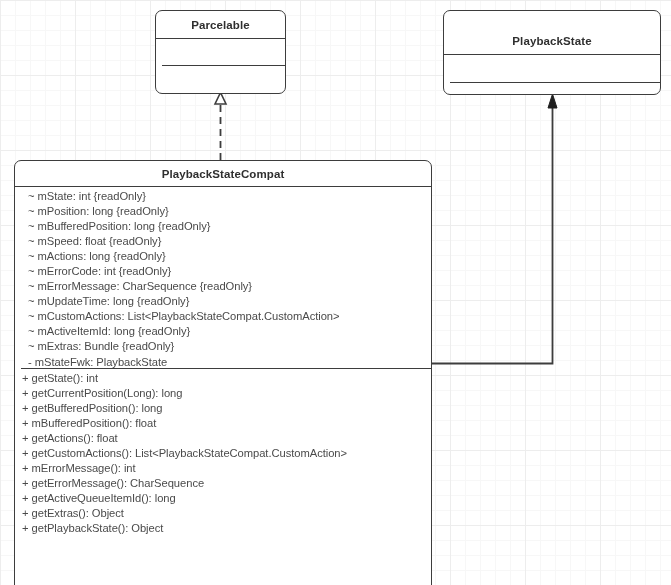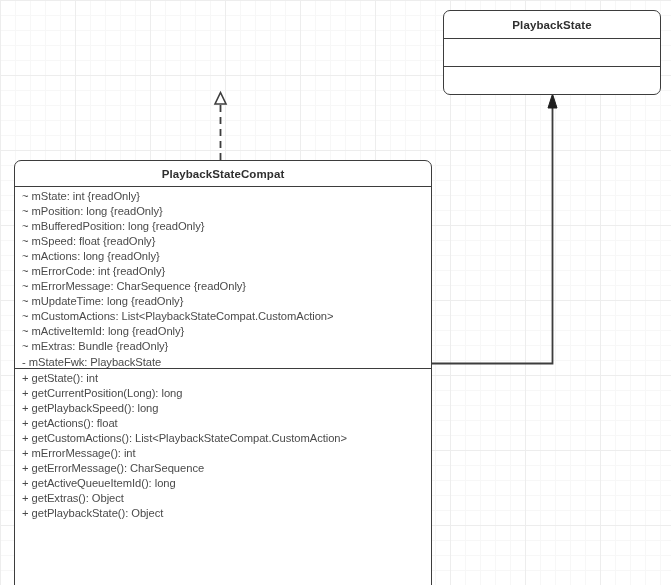--- a/index.html
+++ b/index.html
@@ -60,20 +60,21 @@
     justify-content: center;
   }
 
   .uml-compartment {
     box-sizing: border-box;
     padding: 2px 0 2px 0;
   }
 
   .uml-compartment.divided {
     border-bottom: 1.6px solid #3d3d3d;
+    margin-left: 6px;
   }
 
   .uml-member {
     font-size: 11.2px;
     line-height: 15.05px;
     color: #4a4a4a;
     white-space: nowrap;
     padding-left: 7px;
     letter-spacing: -0.05px;
   }
@@ -88,21 +89,21 @@
   #box-parcelable .uml-title { height: 28px; }
   #box-parcelable .c1 { height: 27px; }
   #box-parcelable .c2 { height: 26px; }
 
   #box-playbackstate {
     left: 443px;
     top: 10px;
     width: 218px;
     height: 85px;
   }
-  #box-playbackstate .uml-title { height: 28px; }
+  #box-playbackstate .uml-title { height: 28px; margin-top: 16px; }
   #box-playbackstate .c1 { height: 28px; }
   #box-playbackstate .c2 { height: 26px; }
 
   #box-playbackstatecompat {
     left: 14px;
     top: 160px;
     width: 418px;
     height: 485px;
   }
   #box-playbackstatecompat .uml-title { height: 26px; }
@@ -120,20 +121,25 @@
       <line x1="220.5" y1="160" x2="220.5" y2="104" stroke="#3d3d3d" stroke-width="1.8" stroke-dasharray="7 5"></line>
       <polygon points="220.5,92.5 215,104 226,104" fill="#ffffff" stroke="#3d3d3d" stroke-width="1.6" stroke-linejoin="miter"></polygon>
     </g>
 
     <g>
       <polyline points="432,363.5 552.5,363.5 552.5,106" fill="none" stroke="#3d3d3d" stroke-width="1.8" stroke-linejoin="miter"></polyline>
       <polygon points="552.5,94 548,108 557,108" fill="#1f1f1f" stroke="#1f1f1f" stroke-width="1"></polygon>
     </g>
   </svg>
 
+  <div class="uml-class" id="box-parcelable">
+    <div class="uml-title">Parcelable</div>
+    <div class="uml-compartment divided c1"></div>
+    <div class="uml-compartment c2"></div>
+  </div>
 
   <div class="uml-class" id="box-playbackstate">
     <div class="uml-title">PlaybackState</div>
     <div class="uml-compartment divided c1"></div>
     <div class="uml-compartment c2"></div>
   </div>
 
   <div class="uml-class" id="box-playbackstatecompat">
     <div class="uml-title">PlaybackStateCompat</div>
     <div class="uml-compartment divided attrs">
@@ -146,21 +152,22 @@
         <div class="uml-member">~ mErrorMessage: CharSequence {readOnly}</div>
         <div class="uml-member">~ mUpdateTime: long {readOnly}</div>
         <div class="uml-member">~ mCustomActions: List&lt;PlaybackStateCompat.CustomAction&gt;</div>
         <div class="uml-member">~ mActiveItemId: long {readOnly}</div>
         <div class="uml-member">~ mExtras: Bundle {readOnly}</div>
         <div class="uml-member">- mStateFwk: PlaybackState</div>
       </div>
     <div class="uml-compartment ops">
         <div class="uml-member">+ getState(): int</div>
         <div class="uml-member">+ getCurrentPosition(Long): long</div>
-        <div class="uml-member">+ getPlaybackSpeed(): long</div>
+        <div class="uml-member">+ getBufferedPosition(): long</div>
+        <div class="uml-member">+ mBufferedPosition(): float</div>
         <div class="uml-member">+ getActions(): float</div>
         <div class="uml-member">+ getCustomActions(): List&lt;PlaybackStateCompat.CustomAction&gt;</div>
         <div class="uml-member">+ mErrorMessage(): int</div>
         <div class="uml-member">+ getErrorMessage(): CharSequence</div>
         <div class="uml-member">+ getActiveQueueItemId(): long</div>
         <div class="uml-member">+ getExtras(): Object</div>
         <div class="uml-member">+ getPlaybackState(): Object</div>
       </div>
   </div>
 

